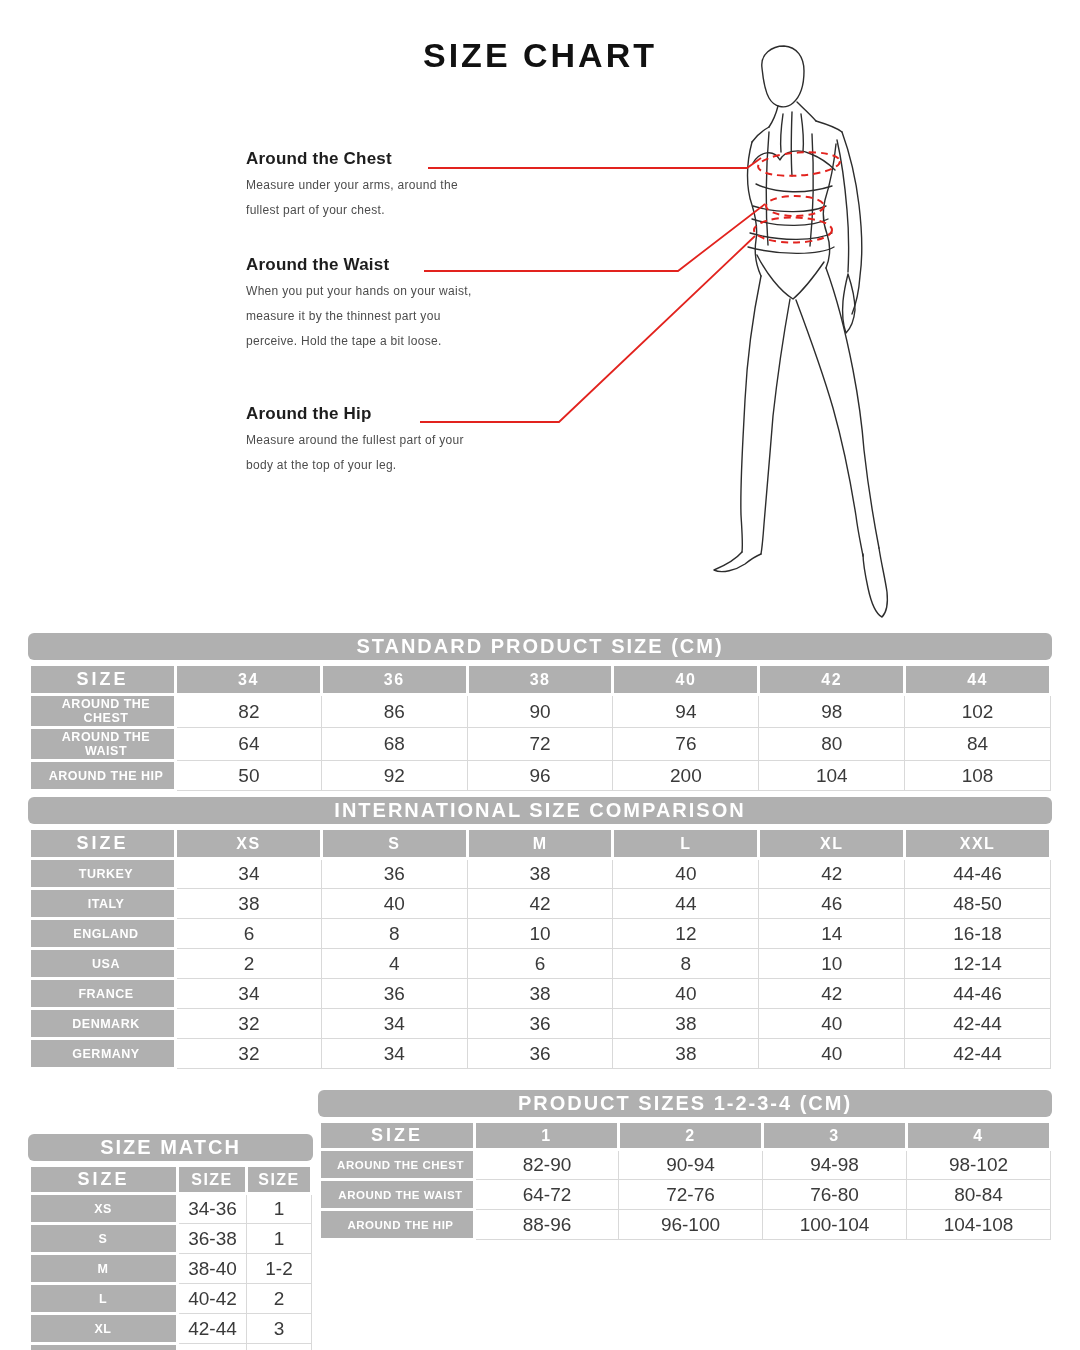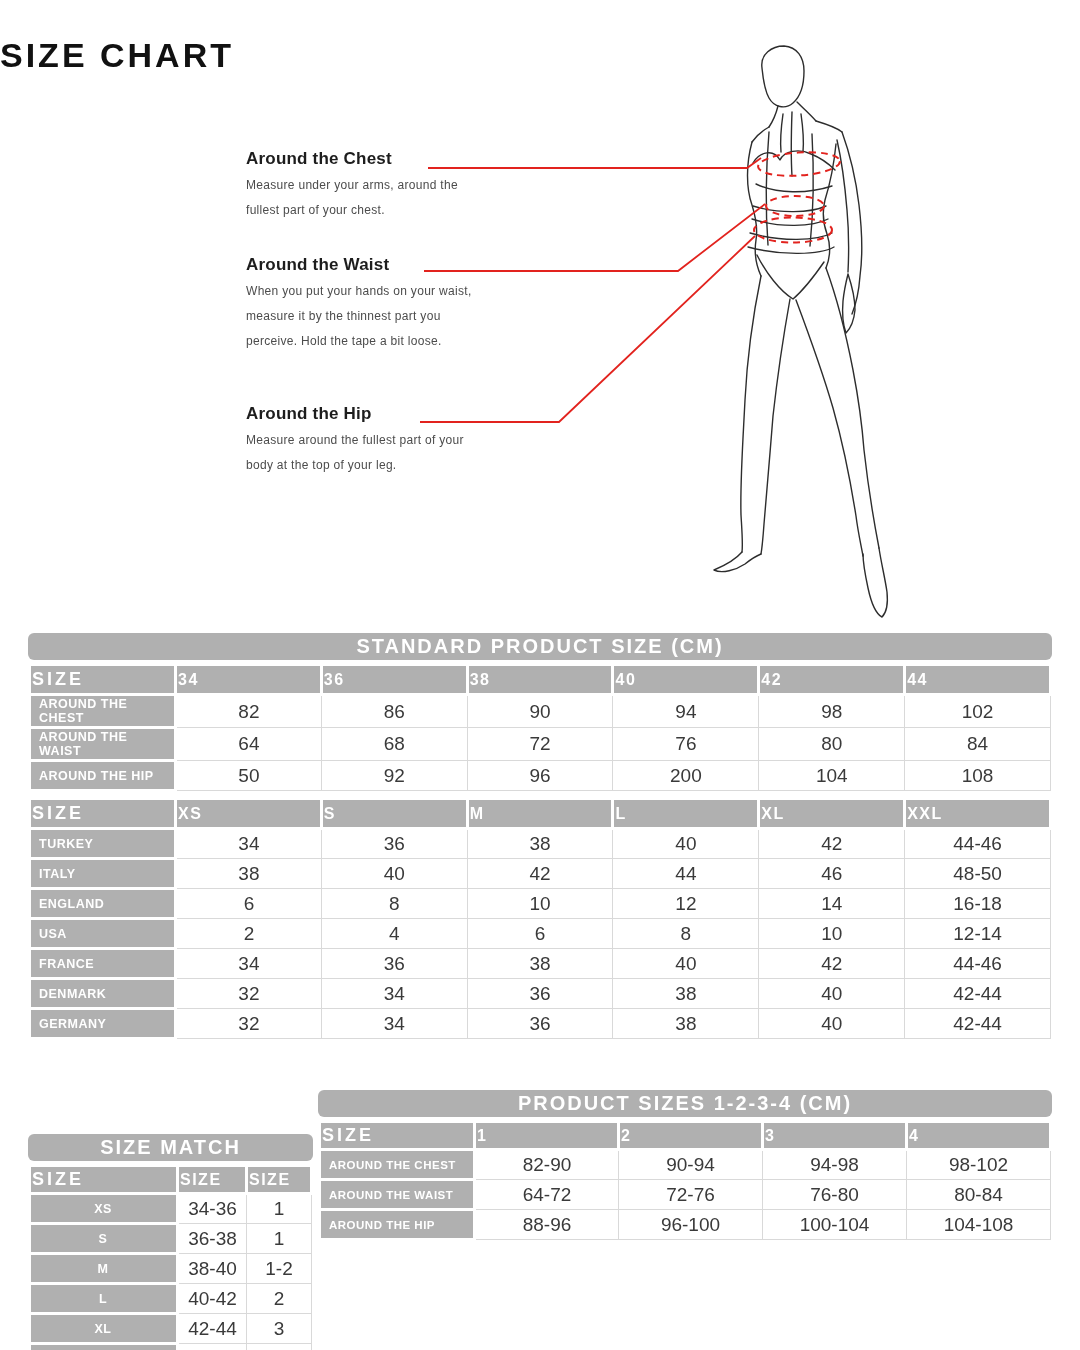--- a/index.html
+++ b/index.html
@@ -1,41 +1,41 @@
 <!DOCTYPE html>
 <html style="--accent-red: #e2231e; --header-gray: #b0b0b0; --sketch-ink: #2d2d2d; --value-text: #3a3a3a; --cell-border: #d9d9d9; --title-text: #111111; --desc-text: #4c4c4c;"><head>
 <meta charset="utf-8">
 <style>
   html,body{margin:0;padding:0;background:#fff;}
   #page{position:relative;width:1080px;height:1350px;background:#fff;overflow:hidden;
         font-family:"Liberation Sans","DejaVu Sans",sans-serif;}
   .abs{position:absolute;}
 
   
-  #main-title{left:0;top:36px;width:1080px;
+  #main-title{left:0;top:36px;width:1080px;text-align:center;
     font-size:34px;font-weight:700;letter-spacing:3px;color:var(--title-text,#111);}
   .mblock{left:246px;width:430px;}
   .mhead{font-size:17px;font-weight:700;color:#1d1d1d;letter-spacing:.2px;margin-bottom:4px;}
   .mdesc{font-size:12px;line-height:25px;color:var(--desc-text,#4c4c4c);
     letter-spacing:.3px;white-space:pre-line;}
 
   
   #figure-svg{left:0;top:0;pointer-events:none;}
   .ink{stroke:var(--sketch-ink,#2d2d2d);fill:none;stroke-width:1.4;stroke-linecap:round;stroke-linejoin:round;}
   .red{stroke:var(--accent-red,#e2231e);fill:none;stroke-width:2;}
   .red.dash{stroke-dasharray:7 5;}
   .red.leader{stroke-width:1.8;}
 
   
   .tblwrap{position:absolute;}
   .bar{height:27px;line-height:27px;background:var(--header-gray,#b0b0b0);color:#fff;
     text-align:center;font-weight:700;font-size:20px;letter-spacing:2px;margin-bottom:3px;border-radius:6px;}
   table.grid{border-collapse:collapse;table-layout:fixed;width:100%;}
   table.grid th{background:var(--header-gray,#b0b0b0);color:#fff;border:3px solid #fff;
-    font-weight:700;text-align:left;}
+    font-weight:700;text-align:center;}
   table.grid td{background:#fff;border:1px solid var(--cell-border,#d9d9d9);
     color:var(--value-text,#3a3a3a);text-align:center;font-size:19px;font-weight:400;}
   tr.head{height:30px;}
   tr.row{height:30px;}
   .t3 tr.head,.t4 tr.head{height:28px;}
   th.size-h{font-size:18px;letter-spacing:3px;}
   th.col-h{font-size:16px;letter-spacing:1.5px;}
   th.row-lbl{font-size:12.5px;letter-spacing:.5px;text-align:left;padding-left:8px;}
   .t3 th.row-lbl{text-align:center;padding-left:0;font-size:12.5px;}
   .t4 th.row-lbl{font-size:11.5px;}
@@ -157,20 +157,21 @@
         <td>96</td>
         <td>200</td>
         <td>104</td>
         <td>108</td>
       </tr>
       </tbody>
     </table>
   </div>
 
   <div class="tblwrap t2" style="left:28px;top:797px;width:1024px">
+    <div class="bar">INTERNATIONAL SIZE COMPARISON</div>
     <table class="grid">
       <colgroup>
           <col style="width:146px">
           <col>
           <col>
           <col>
           <col>
           <col>
           <col>
         </colgroup>

